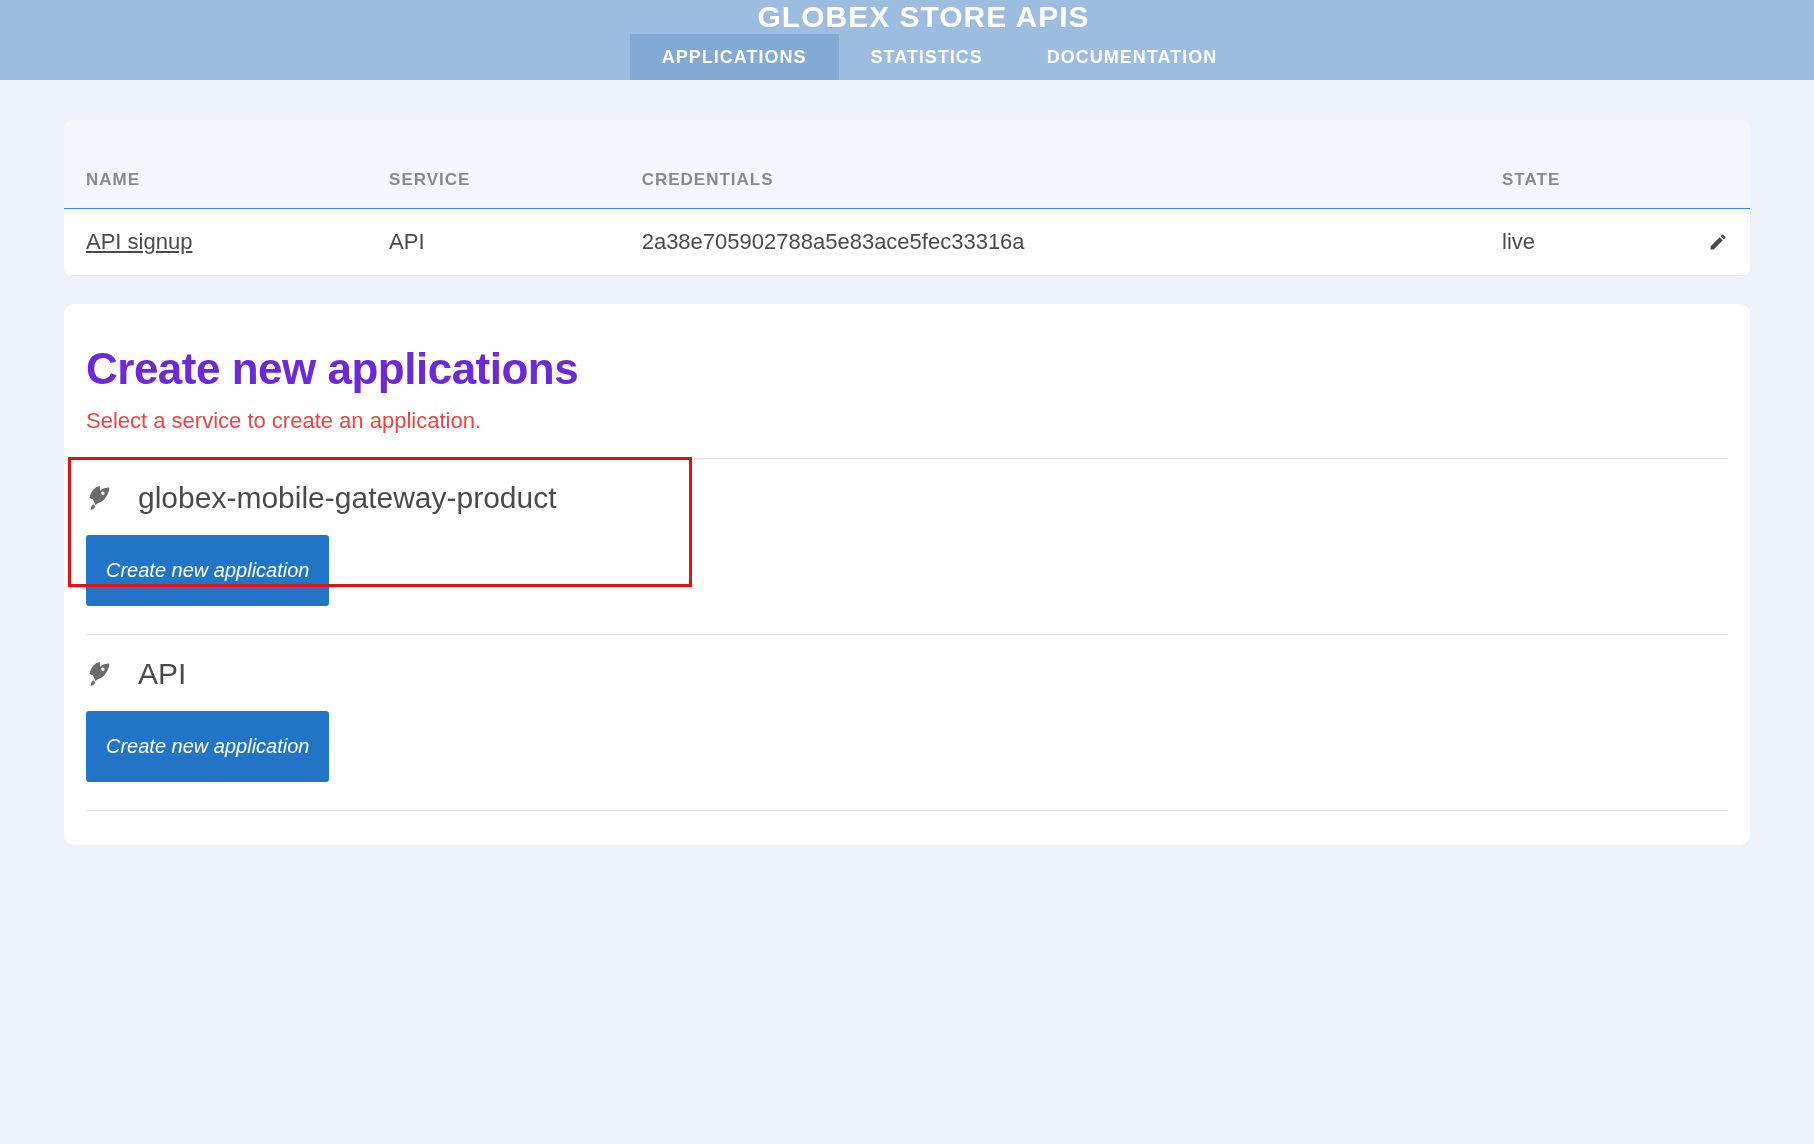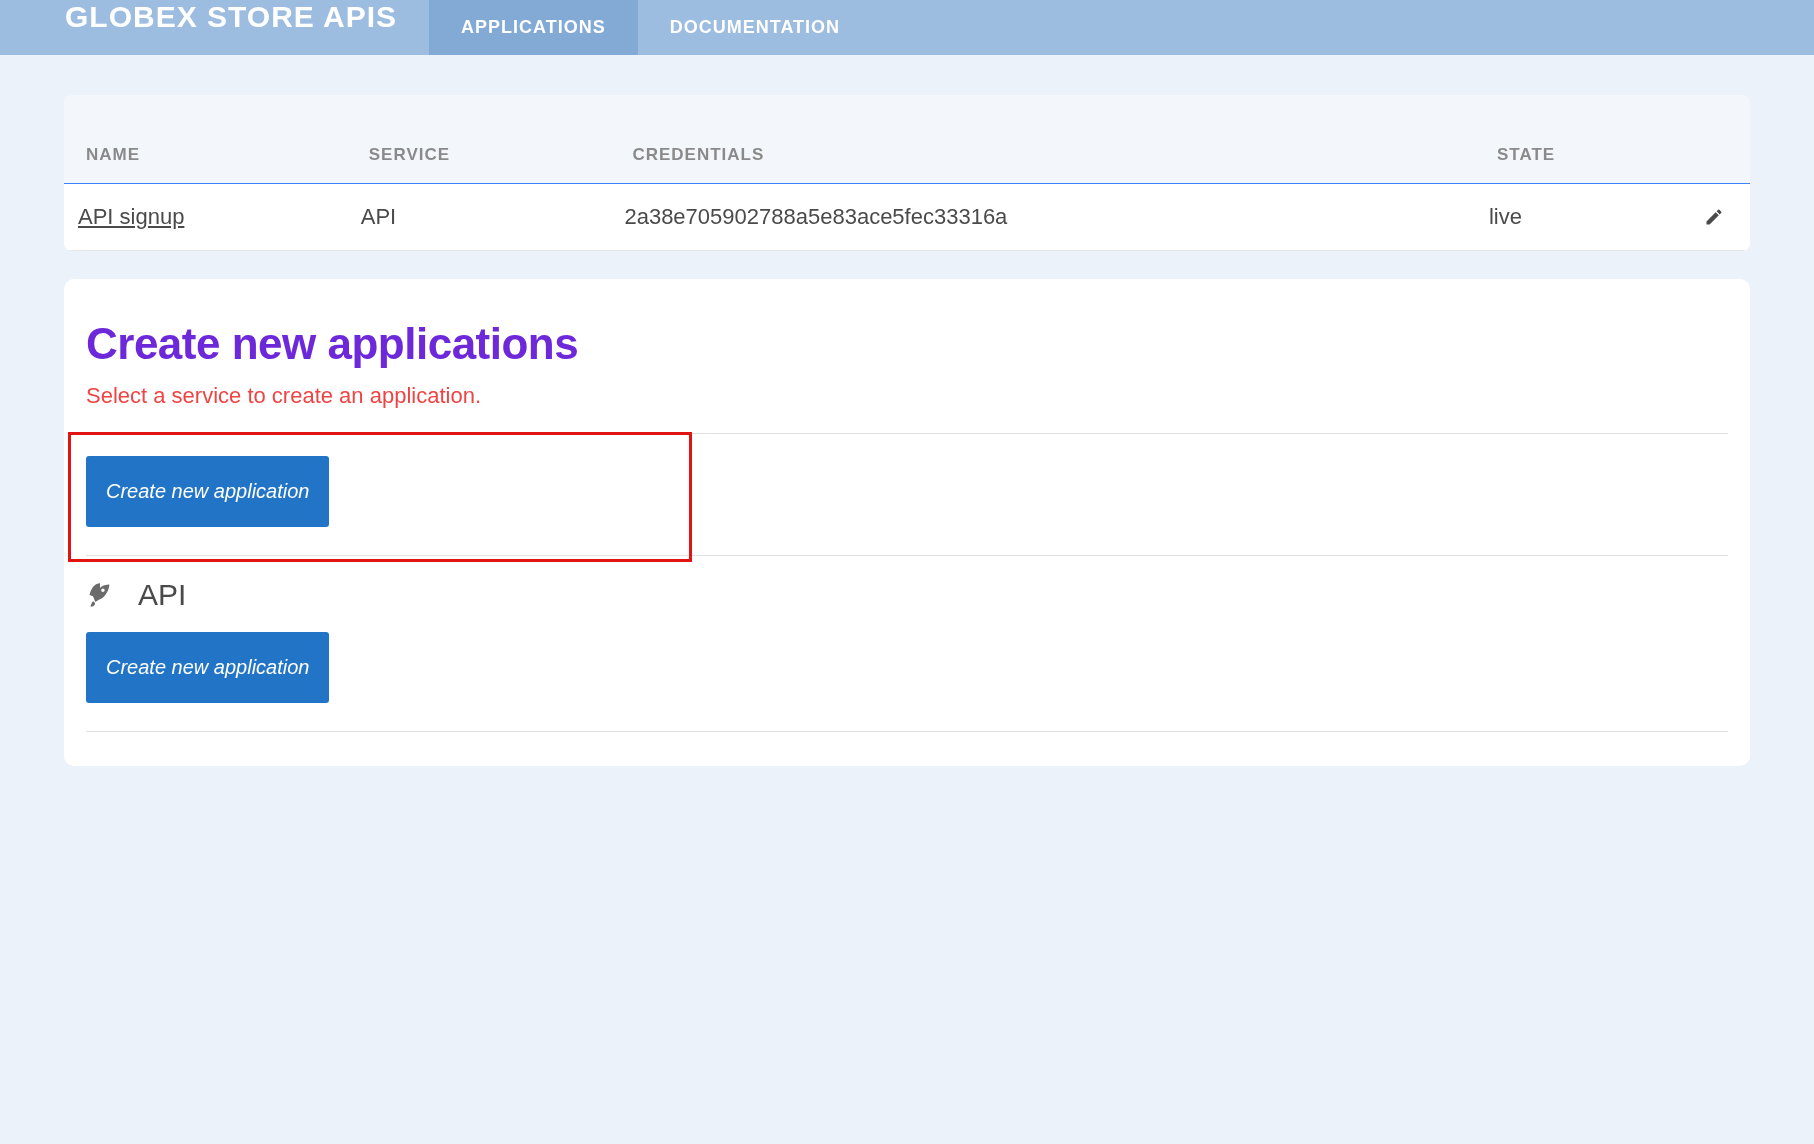--- a/index.html
+++ b/index.html
@@ -4,23 +4,25 @@
 <style>
   * { box-sizing: border-box; margin: 0; padding: 0; }
   body {
     font-family: "Helvetica Neue", Helvetica, Arial, sans-serif;
     background: #ecf2fa;
     color: #4a4a4a;
     width: 1814px;
   }
   .topbar {
     background: #9cbce0;
-    height: 55px;
-    display: flex;
+    height: 80px;
+    display: flex;
+    align-items: center;
     padding-left: 65px;
+    flex-direction: column;
   }
   .brand {
     color: #fff;
     font-size: 30px;
     font-weight: 600;
     letter-spacing: 1px;
     margin-right: 32px;
   }
   .nav {
     display: flex;
@@ -59,21 +61,21 @@
     font-weight: 700;
     letter-spacing: 1px;
     padding: 0 22px 18px 22px;
     border-bottom: 1px solid #3b82f6;
   }
   th:last-child { width: 60px; }
   tbody tr {
     background: #fff;
   }
   td {
-    padding: 20px 14px;
+    padding: 20px 22px;
     font-size: 22px;
     color: #4a4a4a;
     border-bottom: 1px solid #e6e6e6;
     vertical-align: middle;
   }
   .app-name-link {
     text-decoration: underline;
     cursor: pointer;
   }
   .edit-icon svg { width: 20px; height: 20px; fill: #4a4a4a; display:block; }
@@ -134,20 +136,21 @@
     height: 130px;
   }
 </style>
 </head>
 <body>
 
 <div class="topbar">
   <div class="brand">GLOBEX STORE APIS</div>
   <div class="nav">
     <div class="nav-item active">APPLICATIONS</div>
+    <div class="nav-item">STATISTICS</div>
     <div class="nav-item">DOCUMENTATION</div>
   </div>
 </div>
 
 <div class="content">
   <div class="table-card">
     <table>
       <thead>
         <tr>
           <th>NAME</th>
@@ -175,20 +178,28 @@
     </table>
   </div>
 
   <div class="create-card">
     <h1 class="create-title">Create new applications</h1>
     <p class="create-sub">Select a service to create an application.</p>
     <hr class="divider">
 
     <div class="service-block">
       <div class="highlight-box"></div>
+      <div class="service-heading">
+        <span class="rocket-icon">
+          <svg viewBox="0 0 24 24">
+              <path d="M12 2C8 2 4.5 5.5 3 12l3 1 2 5 3-2c1.5-.4 3-1.2 4.3-2.5C19 9.8 20 5 20 3c-2 0-6.8 1-8 3 0 0 0 0 0 0C12 6 12 2 12 2zM14.5 9.5a1.5 1.5 0 1 1 0-3 1.5 1.5 0 0 1 0 3zM5 19c-1 1-1 3-1 3s2 0 3-1 1-2 0-3-2 0-2 1z"></path>
+            </svg>
+        </span>
+        <span>globex-mobile-gateway-product</span>
+      </div>
       <button class="create-btn">Create new application</button>
     </div>
 
     <div class="service-block">
       <div class="service-heading">
         <span class="rocket-icon">
           <svg viewBox="0 0 24 24">
               <path d="M12 2C8 2 4.5 5.5 3 12l3 1 2 5 3-2c1.5-.4 3-1.2 4.3-2.5C19 9.8 20 5 20 3c-2 0-6.8 1-8 3 0 0 0 0 0 0C12 6 12 2 12 2zM14.5 9.5a1.5 1.5 0 1 1 0-3 1.5 1.5 0 0 1 0 3zM5 19c-1 1-1 3-1 3s2 0 3-1 1-2 0-3-2 0-2 1z"></path>
             </svg>
         </span>

